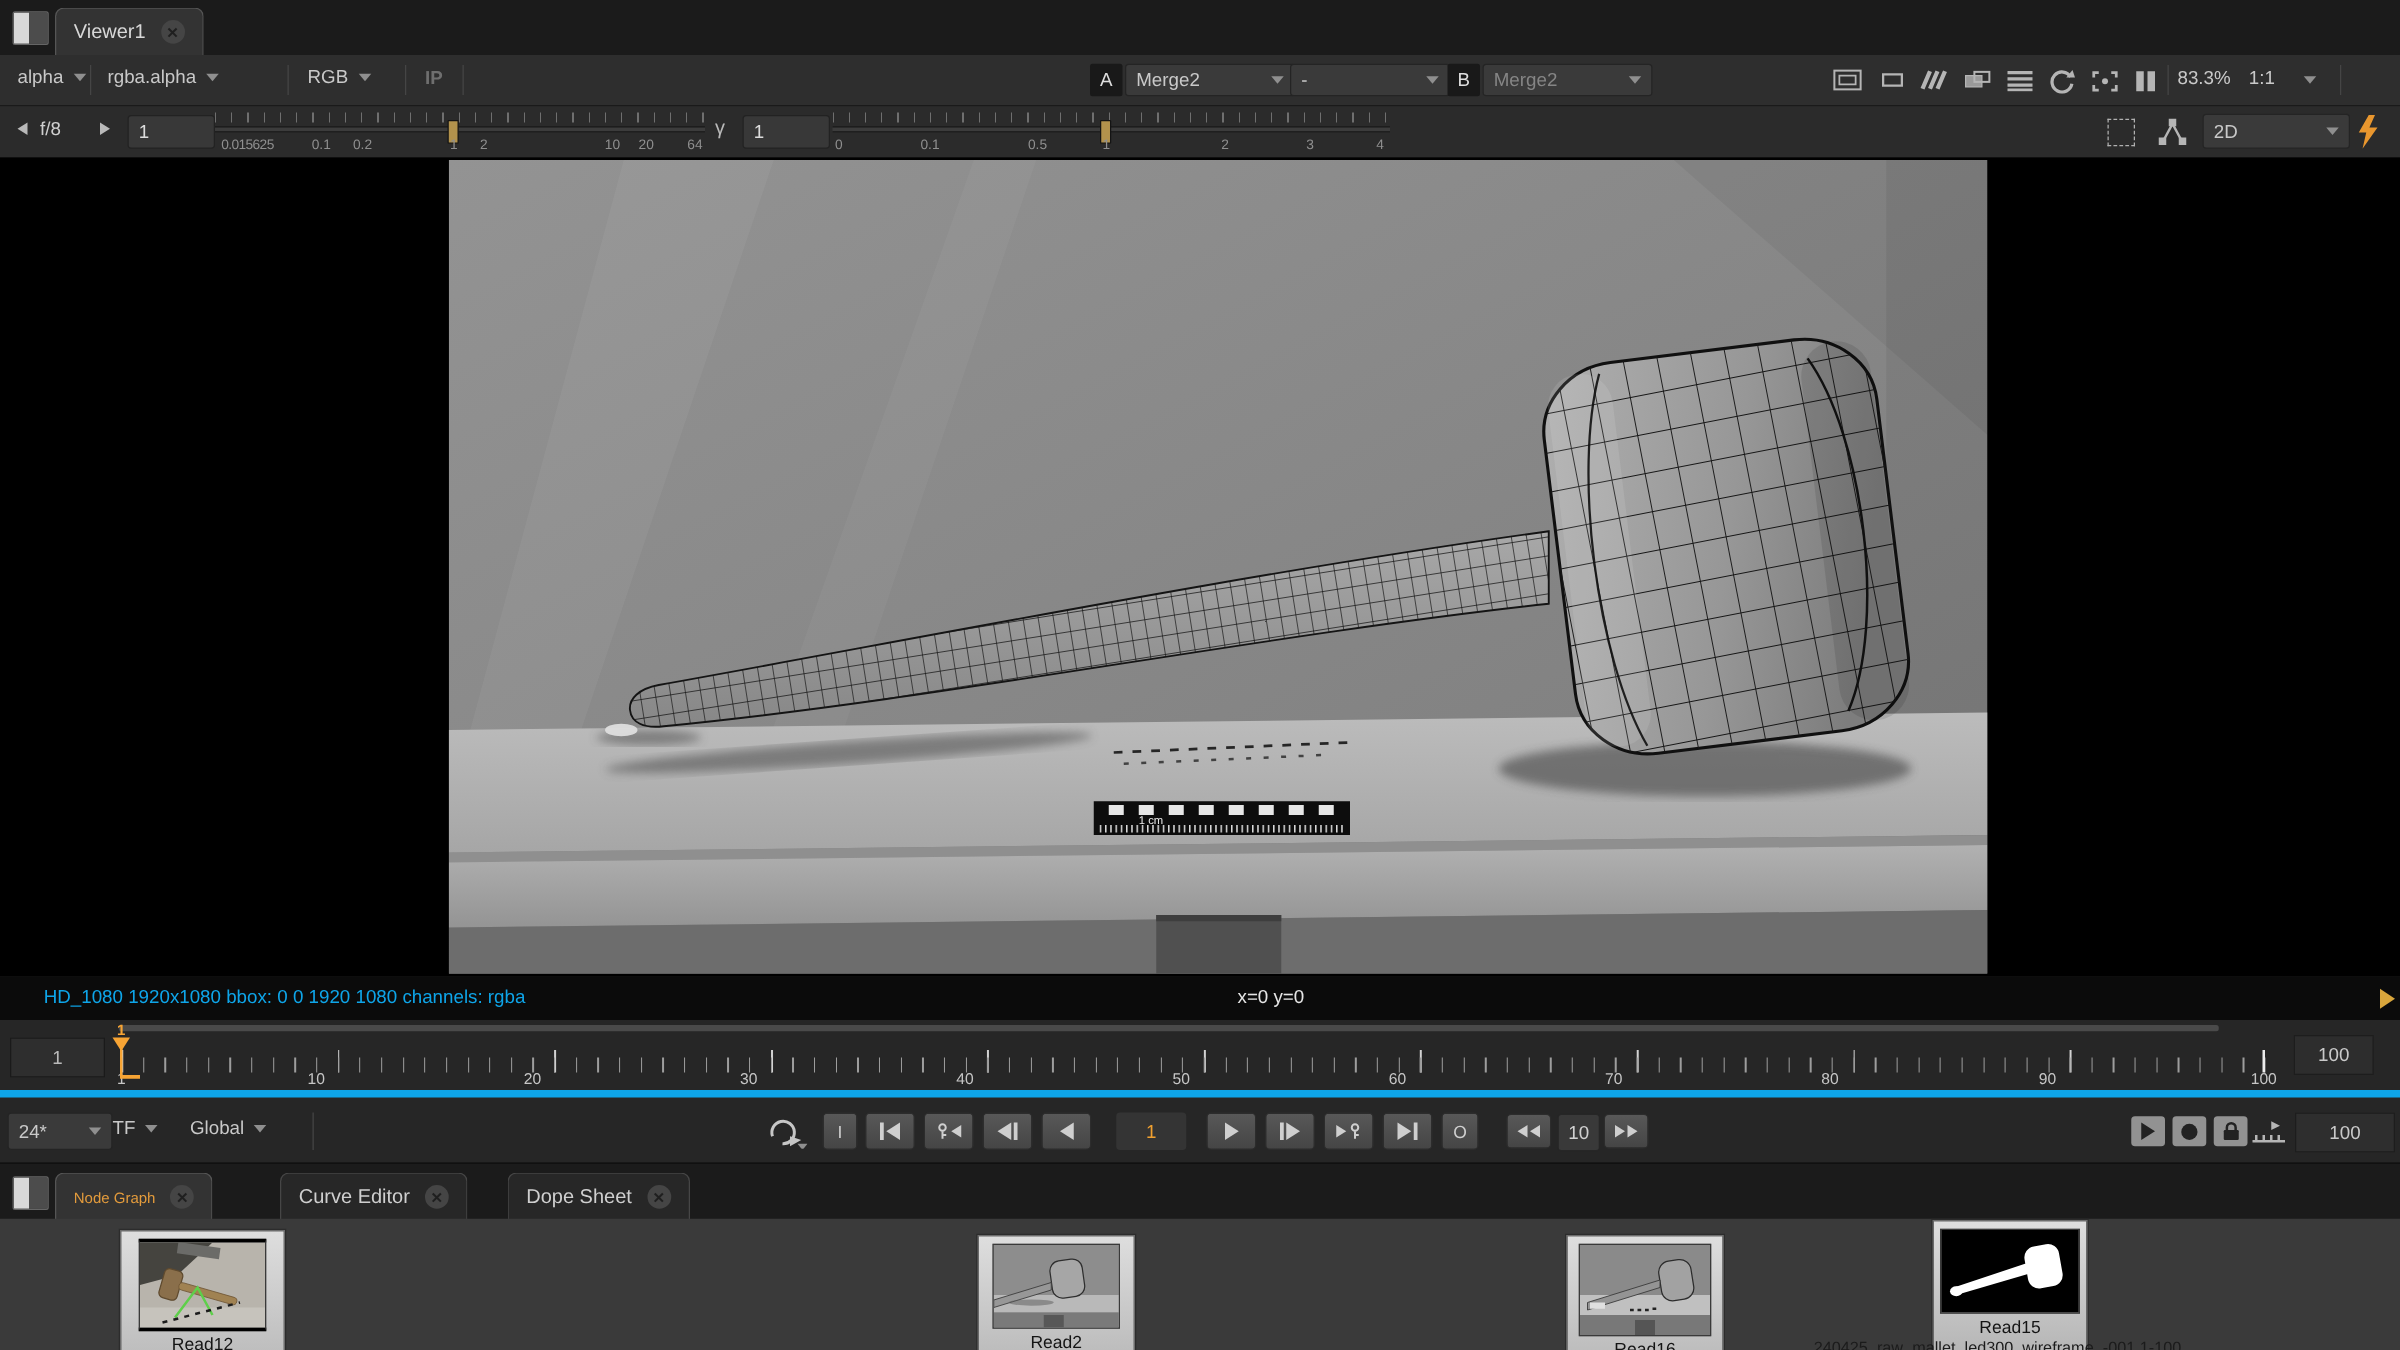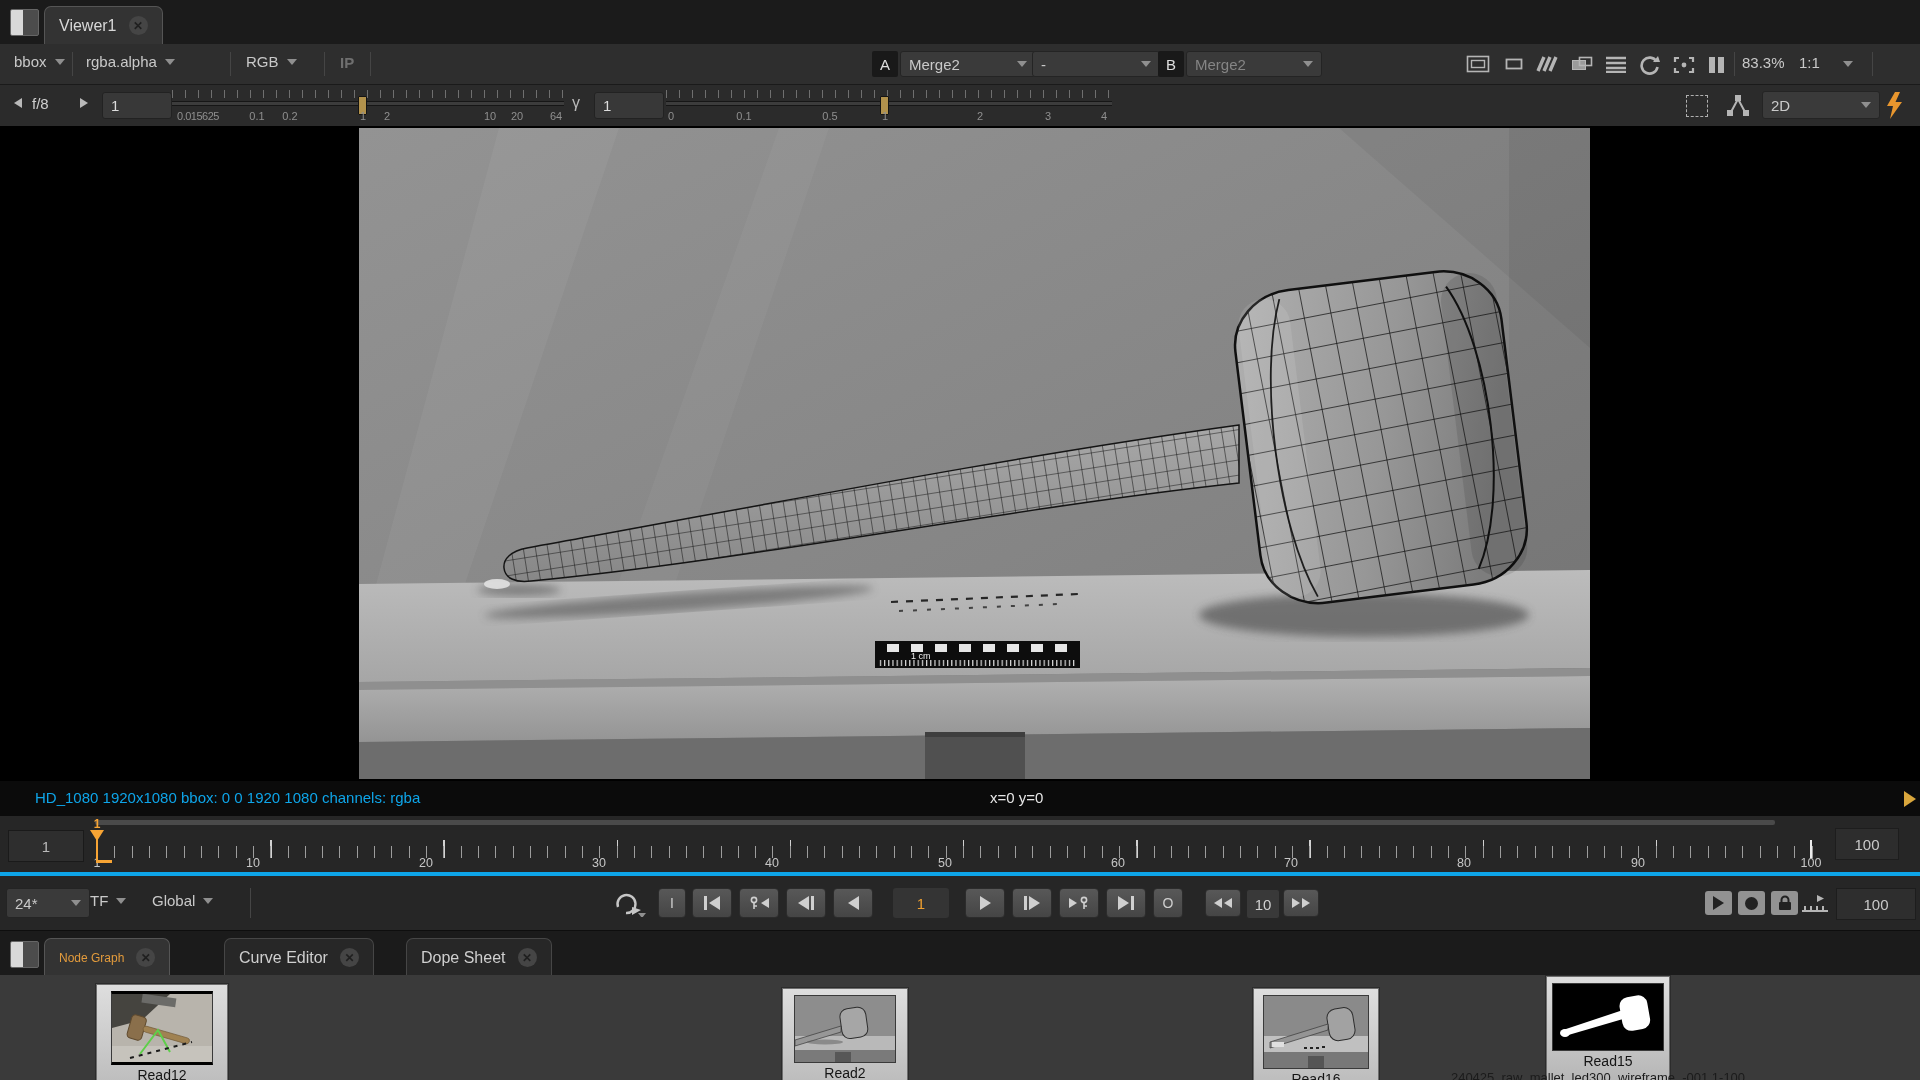--- a/index.html
+++ b/index.html
@@ -7,21 +7,21 @@
        font-family:"Liberation Sans",sans-serif;color:#c9c9c9;font-size:15px;}
   .abs{position:absolute;}
   
   #tabbar-top{left:0;top:0;width:1920px;height:44px;background:#1b1b1b;border-bottom:1px solid #101010;}
   #toolbar1{left:0;top:44px;width:1920px;height:40px;background:#2e2e2e;border-bottom:1px solid #1a1a1a;}
   #toolbar2{left:0;top:85px;width:1920px;height:41px;background:#2b2b2b;border-bottom:1px solid #151515;}
   #canvas{left:0;top:126px;width:1920px;height:655px;background:#000;}
   #photo{left:359px;top:2px;width:1231px;height:651px;}
   #infobar{left:0;top:781px;width:1920px;height:35px;background:#0b0b0b;border-bottom:1px solid #1c1c1c;}
   #timeline{left:0;top:816px;width:1920px;height:56px;background:#262626;}
-  #transport{left:0;top:872px;width:1920px;height:58px;background:#262626;border-top:4px solid #0ea5e9;}
+  #transport{left:0;top:872px;width:1920px;height:58px;background:#262626;border-top:6px solid #0ea5e9;}
   #tabbar-bottom{left:0;top:930px;width:1920px;height:45px;background:#1b1b1b;border-top:1px solid #0e0e0e;}
   #nodegraph{left:0;top:975px;width:1920px;height:105px;background:#3a3a3a;}
   
   .caret{width:0;height:0;border-left:5px solid transparent;border-right:5px solid transparent;
          border-top:6px solid #8f8f8f;display:inline-block;}
   .vsep{width:1px;background:#454545;}
   .dd{display:flex;align-items:center;gap:8px;color:#c9c9c9;}
   .ddbox{display:flex;align-items:center;justify-content:space-between;background:#3a3a3a;
          border:1px solid #242424;border-radius:3px;padding:0 8px;color:#c9c9c9;}
   .badge{background:#191919;color:#dedede;display:flex;align-items:center;justify-content:center;
@@ -63,21 +63,21 @@
 <div class="abs" id="tabbar-top">
   <div class="abs paneicon" style="left:10px;top:9px"></div>
   <div class="abs tab" style="left:44px;top:6px">
     <span class="txt" style="color:#d8d8d8;font-size:16px">Viewer1</span>
     <span class="tabclose">✕</span>
   </div>
 </div>
 
 <div class="abs" id="toolbar1">
   <div class="abs dd" style="left:14px;top:9px">
-    <span>bbox</span>
+    <span>alpha</span>
       <span class="caret"></span>
   </div>
   <div class="abs vsep" style="left:72px;top:8px;height:24px"></div>
   <div class="abs dd" style="left:86px;top:9px">
     <span>rgba.alpha</span>
       <span class="caret"></span>
   </div>
   <div class="abs vsep" style="left:230px;top:8px;height:24px"></div>
   <div class="abs dd" style="left:246px;top:9px">
     <span>RGB</span>

